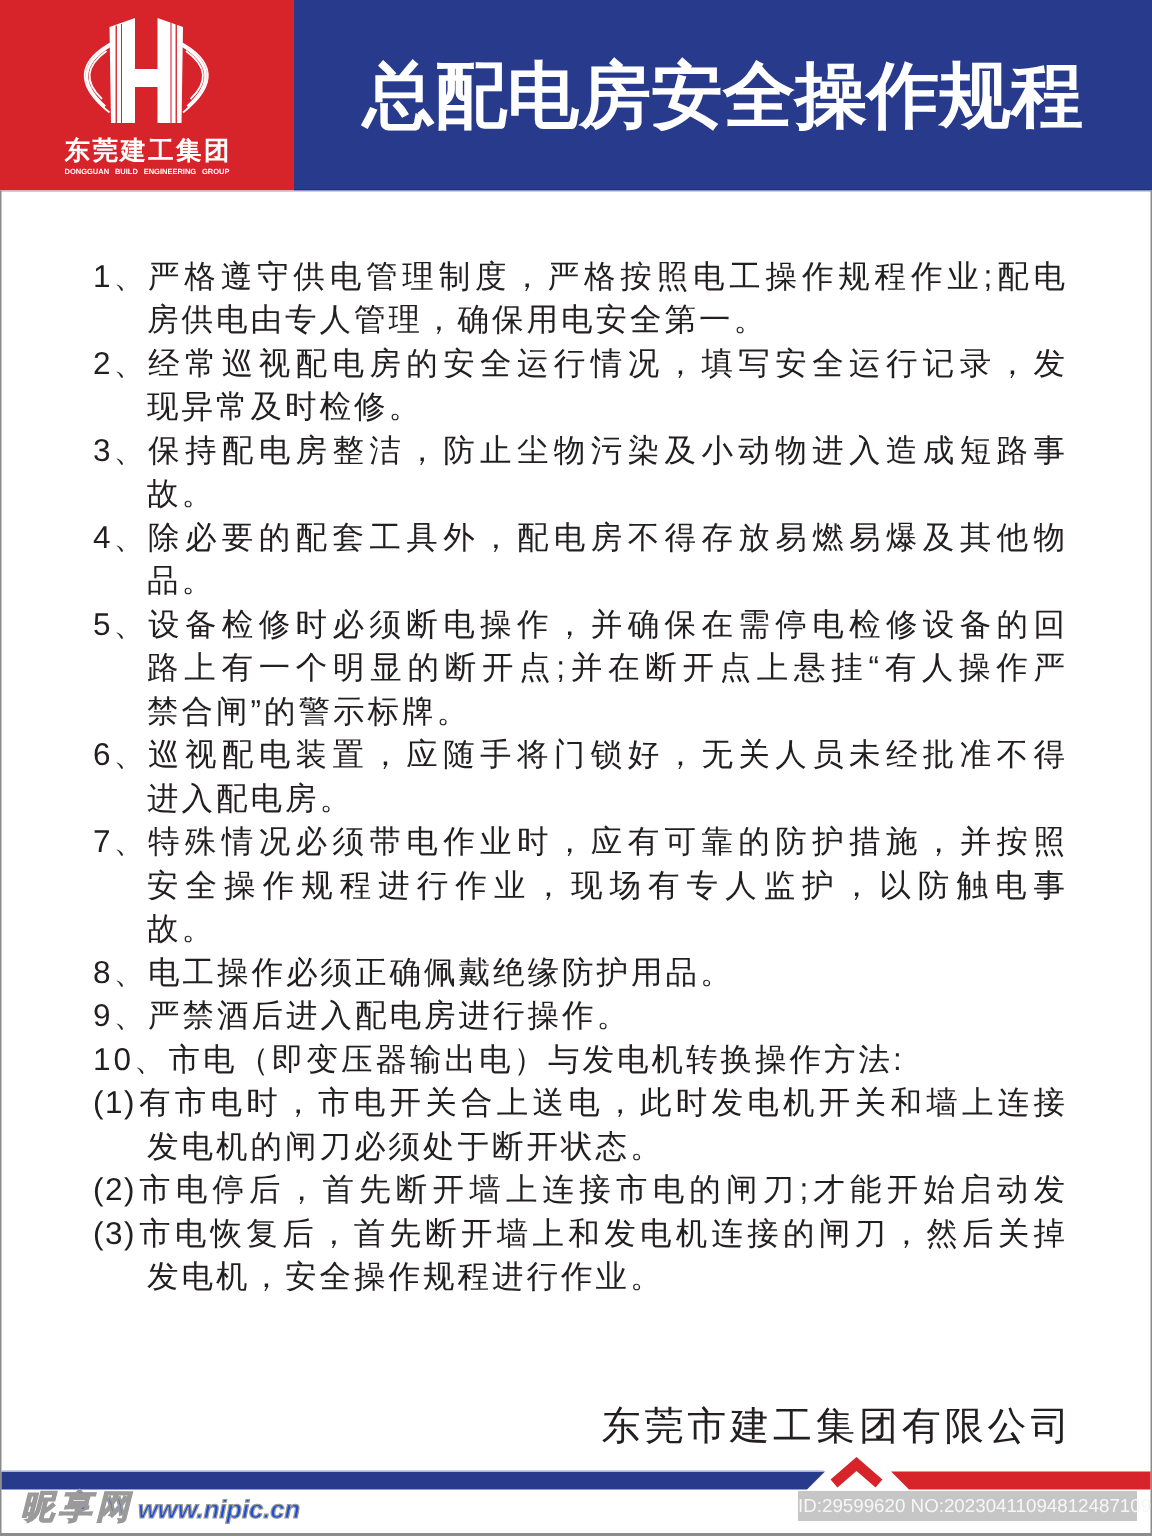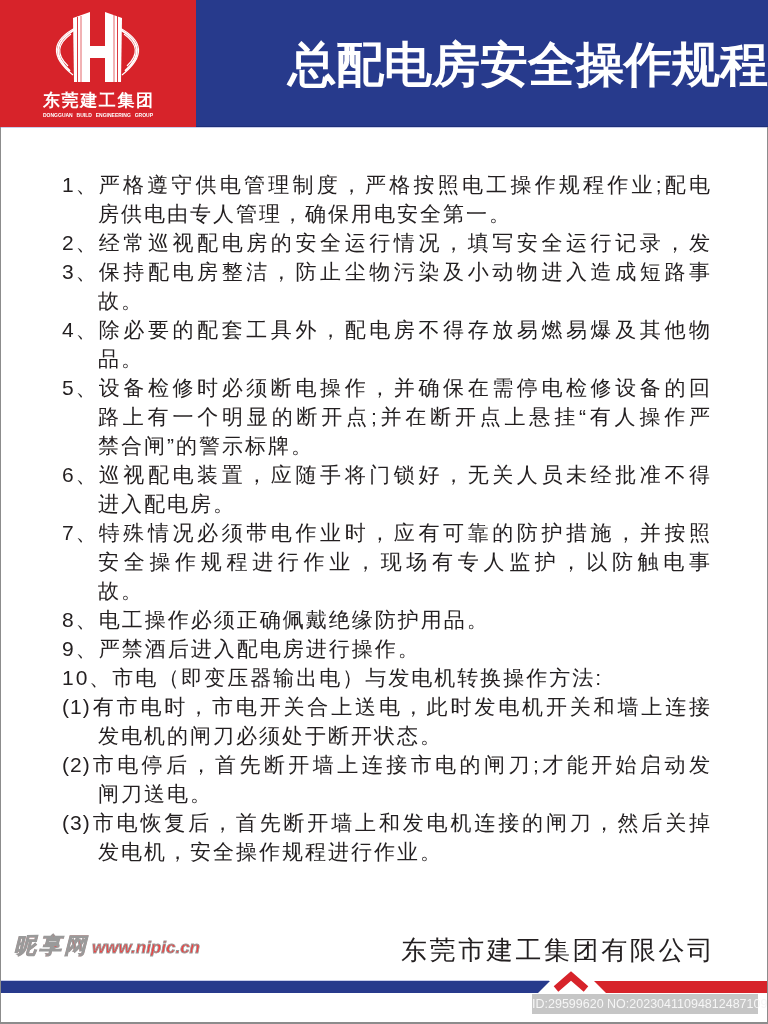--- a/index.html
+++ b/index.html
@@ -12,21 +12,21 @@
     .frame {
       position: absolute; left: 0; top: 127px; width: 768px; height: 897px;
       box-sizing: border-box;
       border-left: 1px solid #8c8c8c; border-right: 1px solid #8c8c8c; border-bottom: 2px solid #8c8c8c;
     }
     
     .hdr-red { position: absolute; left: 0; top: 0; width: 196px; height: 127px; background: #d7232a; }
     .hdr-blue {
       position: absolute; left: 196px; top: 0; width: 572px; height: 126px; background: #273a8c;
       border-bottom: 1px solid #1e2f78;
-      display: flex; align-items: center; justify-content: flex-end;
+      display: flex; align-items: center; justify-content: center;
     }
     .hdr-line { position: absolute; left: 0; top: 127px; width: 768px; height: 1px; background: #c8cdea; }
     .logo-svg { position: absolute; left: 0; top: 0; }
     .logo-cn {
       position: absolute; left: 43px; top: 91px; width: 110px; height: 20px;
       color: #fff; font-weight: bold; font-size: 17px; line-height: 20px;
       text-align: justify; text-align-last: justify; overflow: hidden;
     }
     .logo-en {
       position: absolute; left: 43px; top: 112px; width: 110px; height: 7px;
@@ -57,22 +57,22 @@
       position: absolute; left: 401px; top: 931px; white-space: nowrap;
       font-size: 26px; font-weight: normal; letter-spacing: 2.6px; line-height: 38px; color: #231f20;
     }
     .deco-svg { position: absolute; left: 0; top: 960px; }
     .wm-id {
       position: absolute; left: 532px; top: 994px; width: 226px; height: 20px;
       background: rgba(176,176,176,0.72); color: #f6f6f6;
       font-size: 12.5px; line-height: 20px; text-align: left; white-space: nowrap;
     }
     .wm-site {
-      position: absolute; left: 14px; top: 934px; height: 24px; white-space: nowrap;
-      color: #ef4444; -webkit-text-stroke: 0.8px #9a9a9a; font-weight: bold; font-style: italic;
+      position: absolute; left: 14px; top: 993px; height: 24px; white-space: nowrap;
+      color: #1d4ed8; -webkit-text-stroke: 0.8px #9a9a9a; font-weight: bold; font-style: italic;
       line-height: 24px;
     }
     .wm-site .cn { font-size: 22px; letter-spacing: 3px; }
     .wm-site .url { font-size: 17px; margin-left: 3px; }
   </style>
 </head>
 <body>
 
 <div class="hdr-red">
   <svg class="logo-svg" width="196" height="92" viewBox="0 0 196 92">
@@ -114,20 +114,23 @@
     <div class="line cont">
       <span class="txt">房供电由专人管理，确保用电安全第一。</span>
     </div>
   </div>
 
   <div>
     <div class="line">
       <span class="marker">2、</span>
       <span class="txt full">经常巡视配电房的安全运行情况，填写安全运行记录，发</span>
     </div>
+    <div class="line cont">
+      <span class="txt">现异常及时检修。</span>
+    </div>
   </div>
 
   <div>
     <div class="line">
       <span class="marker">3、</span>
       <span class="txt full">保持配电房整洁，防止尘物污染及小动物进入造成短路事</span>
     </div>
     <div class="line cont">
       <span class="txt">故。</span>
     </div>
@@ -206,23 +209,20 @@
       </div>
       <div class="line cont">
         <span class="txt">发电机的闸刀必须处于断开状态。</span>
       </div>
     </div>
 
     <div>
       <div class="line">
         <span class="marker sub">(2)</span>
         <span class="txt full">市电停后，首先断开墙上连接市电的闸刀;才能开始启动发</span>
-      </div>
-      <div class="line cont">
-        <span class="txt">闸刀送电。</span>
       </div>
     </div>
 
     <div>
       <div class="line">
         <span class="marker sub">(3)</span>
         <span class="txt full">市电恢复后，首先断开墙上和发电机连接的闸刀，然后关掉</span>
       </div>
       <div class="line cont">
         <span class="txt">发电机，安全操作规程进行作业。</span>

